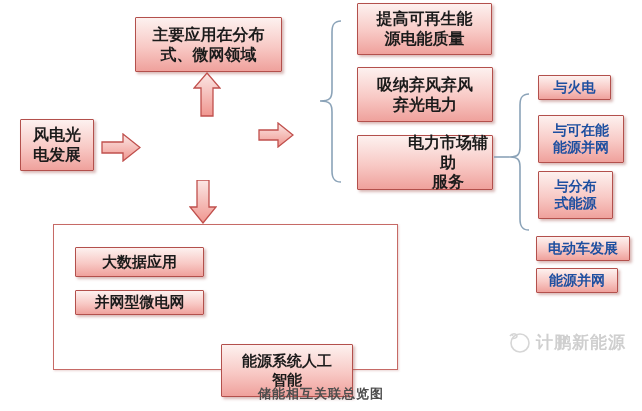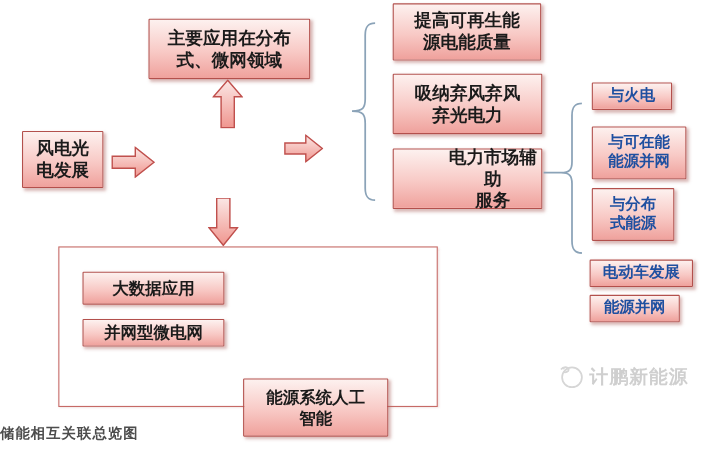--- a/index.html
+++ b/index.html
@@ -20,21 +20,21 @@
   .f16{font-size:16px;}
   .f15{font-size:15px;}
   .f14{font-size:14px;}
   .blue{color:#1e4fa0;}
   .container-box{
     position:absolute;border:1.6px solid #c66a66;background:transparent;
     box-shadow:1px 1px 2px rgba(190,120,115,.3);box-sizing:border-box;
   }
   .conn{position:absolute;}
   .caption{
-    position:absolute;left:0;top:385px;width:642px;
+    position:absolute;left:0;top:385px;width:642px;text-align:center;
     font-family:"Liberation Sans",sans-serif;font-size:13px;font-weight:600;
     color:#4d4d4d;letter-spacing:1px;
   }
   .watermark{
     position:absolute;left:507px;top:330px;display:flex;align-items:center;gap:5px;
     color:#cfcfcf;font-size:17px;font-weight:bold;letter-spacing:1px;
     font-family:"DejaVu Serif",serif;
   }
 </style>
 </head>

